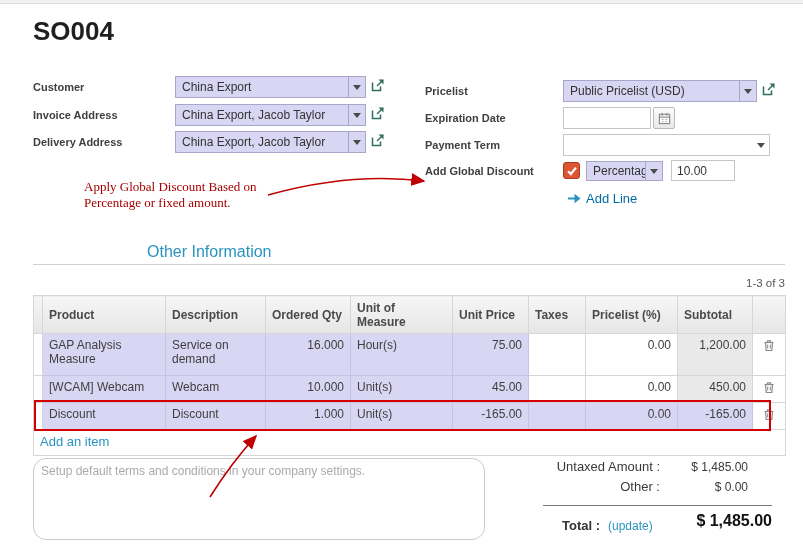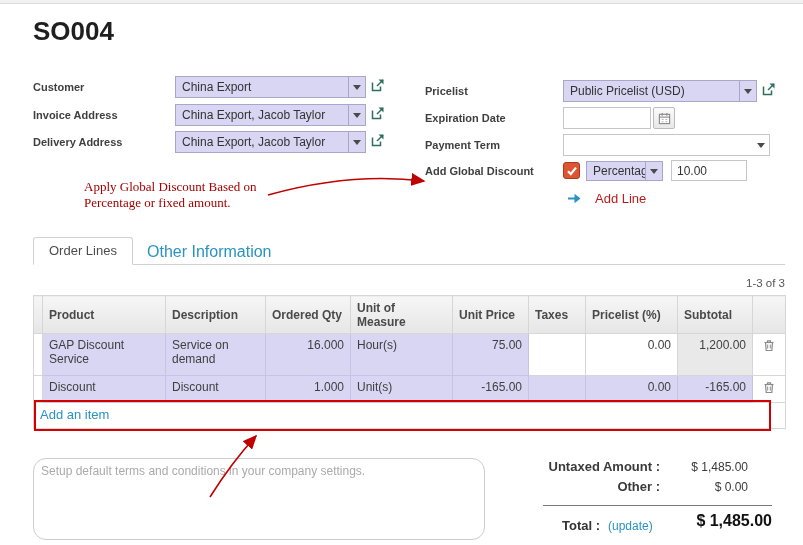--- a/index.html
+++ b/index.html
@@ -21,21 +21,21 @@
   .wselect .val { flex:1; }
   .wselect .dd { width:16px; display:flex; align-items:center; justify-content:center; }
 
   .extlink { position:absolute; width:16px; height:16px; cursor:pointer; }
 
   .tinput { position:absolute; height:22px; border:1px solid #c6c6c6; background:#fff; font:12px "Liberation Sans",sans-serif; color:#333; padding:0 5px; outline:none; }
   .calbtn { position:absolute; width:22px; height:22px; border:1px solid #bbb; background:linear-gradient(#fbfbfb,#e8e8e8); border-radius:2px; display:flex; align-items:center; justify-content:center; cursor:pointer; }
 
   .checkbox { position:absolute; width:17px; height:17px; background:#dd5532; border:1px solid #aa3a1d; border-radius:3px; display:flex; align-items:center; justify-content:center; cursor:pointer; }
 
-  .addline { position:absolute; left:568px; top:191px; display:flex; align-items:center; gap:14px; color:#b91c1c; font-size:13px; cursor:pointer; }
+  .addline { position:absolute; left:568px; top:191px; display:flex; align-items:center; gap:5px; color:#0369a1; font-size:13px; cursor:pointer; }
 
   .annotation { position:absolute; font-family:"Liberation Serif",serif; font-size:13px; color:#a40000; line-height:1.25; }
 
   .tabline { position:absolute; left:33px; top:237px; width:752px; height:28px; border-bottom:1px solid #d0d0d0; }
   .tab-active { position:absolute; left:33px; top:237px; height:28px; line-height:26px; padding:0 15px; background:#fff; border:1px solid #d0d0d0; border-bottom:1px solid #fff; border-radius:3px 3px 0 0; font-size:13px; color:#4c4c4c; cursor:pointer; z-index:2; }
   .tab-link { position:absolute; left:147px; top:243px; font-size:16px; color:#2a93c0; cursor:pointer; }
 
   .pager { position:absolute; left:600px; top:277px; width:185px; text-align:right; font-size:11.5px; color:#555; }
 
   table.olist { position:absolute; left:33px; top:295px; width:752px; border-collapse:collapse; table-layout:fixed; font-size:12px; color:#3f3f3f; }
@@ -48,21 +48,21 @@
   .olist tr.r2 td, .olist tr.r3 td { height:27px; }
   .olist td.trash { text-align:center; padding:5px 2px; cursor:pointer; }
   .olist tr.addrow td { height:26px; background:#fff; }
   .addlink { color:#2a93c0; font-size:13px; cursor:pointer; text-decoration:none; }
 
   .rowhl { position:absolute; left:34px; top:400px; width:737px; height:31px; border:2px solid #d40000; pointer-events:none; z-index:3; }
 
   .notes { position:absolute; left:33px; top:458px; width:452px; height:82px; border:1px solid #ccc; border-radius:13px; resize:none; font:12px "Liberation Sans",sans-serif; color:#666; padding:5px 7px; outline:none; background:#fff; }
   .notes::placeholder { color:#aaa; }
 
-  .tlabel { position:absolute; font-size:13px; font-weight:bold; color:#3a3a3a; text-align:right; white-space:nowrap; }
+  .tlabel { position:absolute; font-size:13px; font-weight:normal; color:#3a3a3a; text-align:right; white-space:nowrap; }
   .tvalue { position:absolute; font-size:12px; color:#3a3a3a; text-align:right; white-space:nowrap; }
   .tsep { position:absolute; left:543px; top:505px; width:229px; border-top:1px solid #7a7a7a; }
   .totlabel { position:absolute; left:490px; top:518px; width:110px; text-align:right; font-size:13px; font-weight:bold; color:#333; }
   .updlink { position:absolute; left:608px; top:519px; font-size:12px; color:#2a93c0; cursor:pointer; }
   .totvalue { position:absolute; left:620px; top:512px; width:152px; text-align:right; font-size:16px; font-weight:bold; color:#111; }
 
   .overlay { position:absolute; left:0; top:0; pointer-events:none; z-index:5; }
 </style>
 </head>
 <body>
@@ -156,35 +156,34 @@
     <svg width="12" height="12" viewBox="0 0 12 12">
         <path d="M2 6.2l2.8 2.8L10 2.6" fill="none" stroke="#fff" stroke-width="2.2"></path>
       </svg>
   </span>
   <div class="m2o" style="left:586px; top:161px; width:77px; height:20px;">
     <span class="val" style="padding-top:2px;">Percentage</span>
     <span class="dd">
         <span class="caret"></span>
       </span>
   </div>
-  <input class="tinput" style="left: 671px; top: 160px; width: 76px; height: 21px;" value="10.00">
+  <input class="tinput" style="left: 671px; top: 160px; width: 64px; height: 21px;" value="10.00">
 
   <div class="addline">
     <svg width="13" height="11" viewBox="0 0 13 11">
         <path d="M0 5.5h8" stroke="#2a93c0" stroke-width="2"></path>
         <path d="M6.5 0.8L12.5 5.5 6.5 10.2z" fill="#2a93c0"></path>
       </svg>
     <span>Add Line</span>
   </div>
 
   <div class="annotation" style="left:84px; top:179px; width:196px;">Apply Global Discount Based on Percentage or fixed amount.</div>
   <div class="annotation" style="left:107px; top:500px; width:160px;">Added Discount Line</div>
 
   <div class="tabline"></div>
-  <div class="tab-active">Order Lines</div>
   <a class="tab-link">Other Information</a>
 
   <div class="pager">1-3 of 3</div>
 
   <table class="olist">
     <colgroup>
       <col style="width:9px">
         <col style="width:123px">
         <col style="width:100px">
         <col style="width:85px">
@@ -205,28 +204,45 @@
         <th>Unit Price</th>
         <th>Taxes</th>
         <th>Pricelist (%)</th>
         <th>Subtotal</th>
         <th></th>
       </tr>
     </thead>
     <tbody>
       <tr class="r1">
         <td></td>
-        <td class="lav">GAP Discount Service</td>
+        <td class="lav">GAP Analysis Measure</td>
         <td class="lav">Service on demand</td>
         <td class="lav num">16.000</td>
         <td class="lav">Hour(s)</td>
         <td class="lav num">75.00</td>
         <td></td>
         <td class="num">0.00</td>
         <td class="sub num">1,200.00</td>
+        <td class="trash"><svg width="12" height="13" viewBox="0 0 12 13">
+              <path d="M1.5 3.5h9" stroke="#8a8a8a" stroke-width="1.2"></path>
+              <path d="M4.5 3V1.8h3V3" fill="none" stroke="#8a8a8a" stroke-width="1.2"></path>
+              <path d="M2.5 3.5l.7 8h5.6l.7-8" fill="none" stroke="#8a8a8a" stroke-width="1.2"></path>
+              <path d="M4.7 5.5v4M7.3 5.5v4" stroke="#8a8a8a" stroke-width="1"></path>
+            </svg></td>
+      </tr>
+      <tr class="r2">
+        <td></td>
+        <td class="lav">[WCAM] Webcam</td>
+        <td class="lav">Webcam</td>
+        <td class="lav num">10.000</td>
+        <td class="lav">Unit(s)</td>
+        <td class="lav num">45.00</td>
+        <td></td>
+        <td class="num">0.00</td>
+        <td class="sub num">450.00</td>
         <td class="trash"><svg width="12" height="13" viewBox="0 0 12 13">
               <path d="M1.5 3.5h9" stroke="#8a8a8a" stroke-width="1.2"></path>
               <path d="M4.5 3V1.8h3V3" fill="none" stroke="#8a8a8a" stroke-width="1.2"></path>
               <path d="M2.5 3.5l.7 8h5.6l.7-8" fill="none" stroke="#8a8a8a" stroke-width="1.2"></path>
               <path d="M4.7 5.5v4M7.3 5.5v4" stroke="#8a8a8a" stroke-width="1"></path>
             </svg></td>
       </tr>
       <tr class="r3">
         <td></td>
         <td class="lav">Discount</td>

